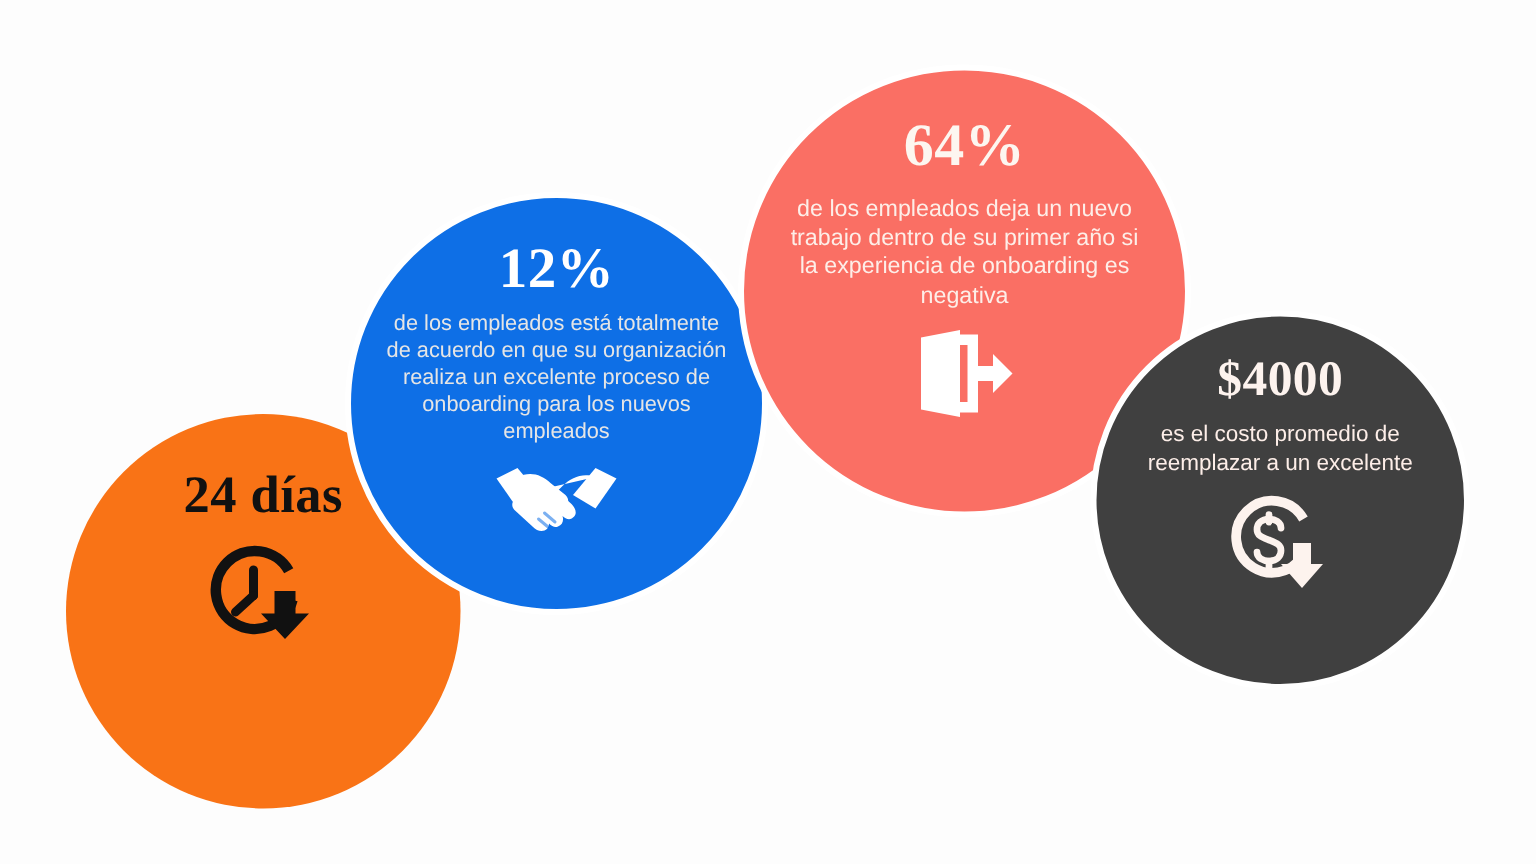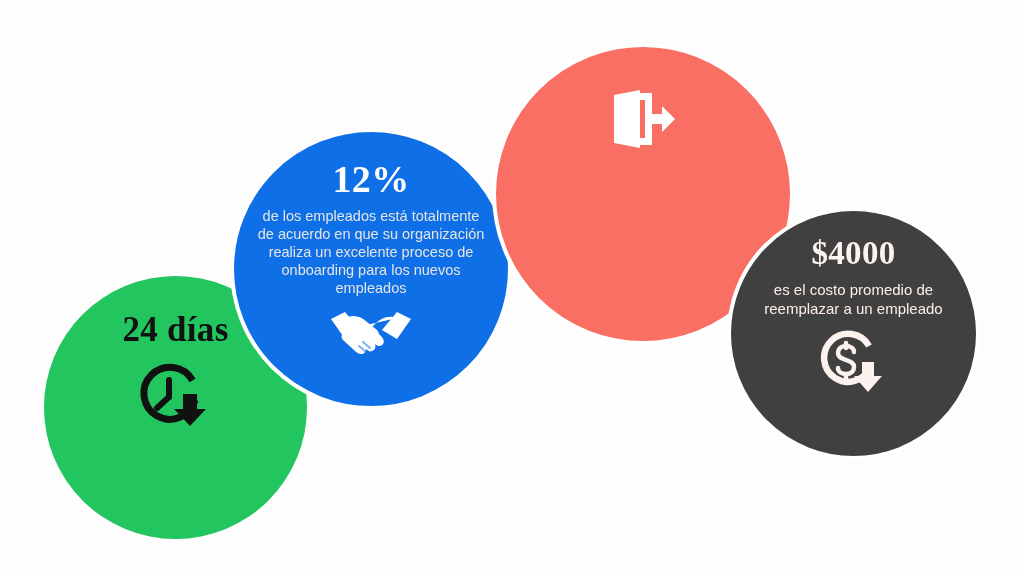--- a/index.html
+++ b/index.html
@@ -51,21 +51,21 @@
     align-items: center;
     justify-content: center;
   }
 
   
   #bubble-yellow {
     left: 44px;
     top: 276px;
     width: 263px;
     height: 263px;
-    background: #22c55e;
+    background: #f97316;
     z-index: 1;
     padding-top: 36px;
   }
   #bubble-yellow .stat {
     font-size: 35px;
     color: #111111;
   }
   #bubble-yellow .desc {
     font-size: 17.5px;
     color: #1a1a1a;
@@ -182,35 +182,37 @@
                  C51 41 48 40 46 38 C47 41 46 44 43 45 C41 46 39 45 37 43
                  C37 46 35 48 32 48 C30 48 28 47 26 45 L14 34 C12 32 12 29 14 27 L20 23
                  z" fill="#ffffff"></path>
 
         <path d="M34 36 L41 42 M30 40 L36 45" stroke="#0E6FE6" stroke-width="2" stroke-linecap="round" fill="none" opacity="0.55"></path>
       </svg>
     </div>
   </div>
 
   <div class="bubble" id="bubble-coral">
+    <div class="stat">64%</div>
+    <div class="desc">de los empleados deja un nuevo trabajo dentro de su primer año si la experiencia de onboarding es negativa</div>
     <div class="icon-wrap">
       <svg width="66" height="60" viewBox="0 0 66 60" aria-hidden="true">
 
         <path d="M4 6 L30 1 L30 59 L4 54 z" fill="#ffffff"></path>
 
         <path d="M30 4 h12 v52 h-12 v-7 h5 v-38 h-5 z" fill="#ffffff"></path>
 
         <path d="M36 25 h16 v-8 l13 13 l-13 13 v-8 h-16 z" fill="#ffffff"></path>
       </svg>
     </div>
   </div>
 
   <div class="bubble" id="bubble-red">
     <div class="stat">$4000</div>
-    <div class="desc">es el costo promedio de reemplazar a un empleado</div>
+    <div class="desc">es el costo promedio de reemplazar a un excelente</div>
     <div class="icon-wrap">
       <svg width="74" height="66" viewBox="0 0 74 66" aria-hidden="true">
 
         <path d="M52 16 A24 24 0 1 0 54 35" fill="none" stroke="#fdf3ee" stroke-width="6.5"></path>
 
         <path d="M29 13 v5 M29 44 v5" stroke="#fdf3ee" stroke-width="4.5" stroke-linecap="round" fill="none"></path>
         <path d="M37 22 c0-4 -4-6 -8-6 c-5 0 -8 3 -8 7 c0 4 3 5 8 7 c5 2 8 3 8 7
                  c0 4 -3 7 -8 7 c-4 0 -8 -2 -8 -6" fill="none" stroke="#fdf3ee" stroke-width="4.5" stroke-linecap="round"></path>
 
         <path d="M45 32 h12 v14 h8 L51 62 L37 46 h8 z" fill="#fdf3ee"></path>

